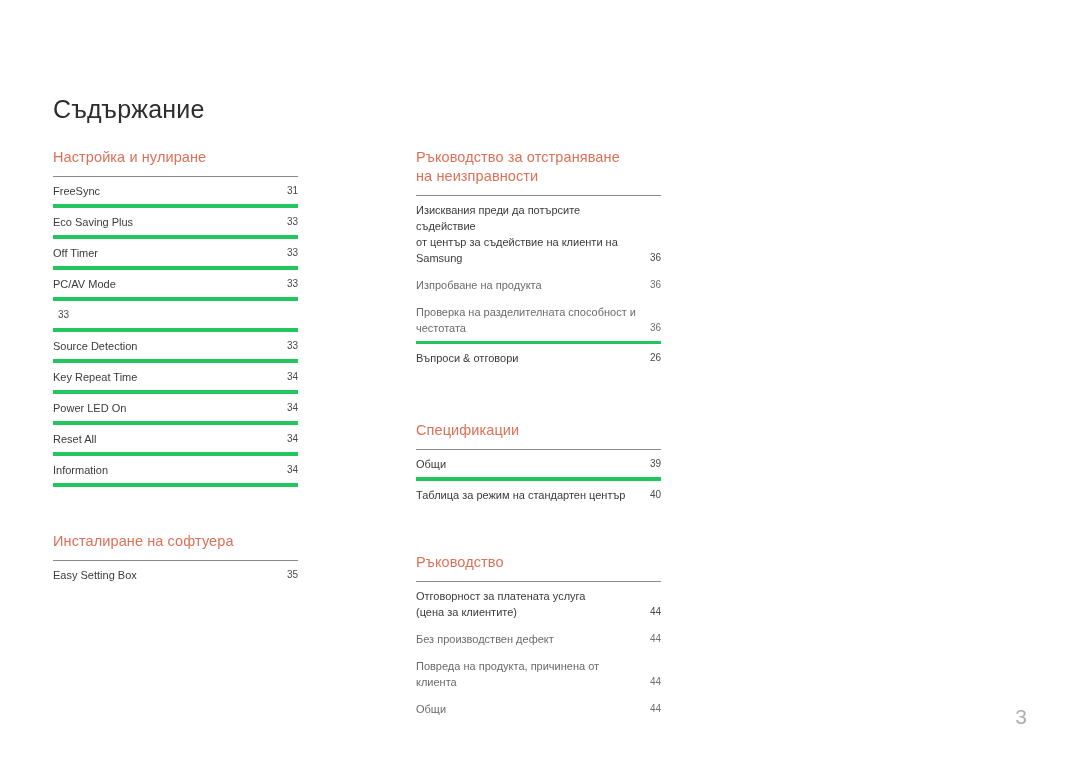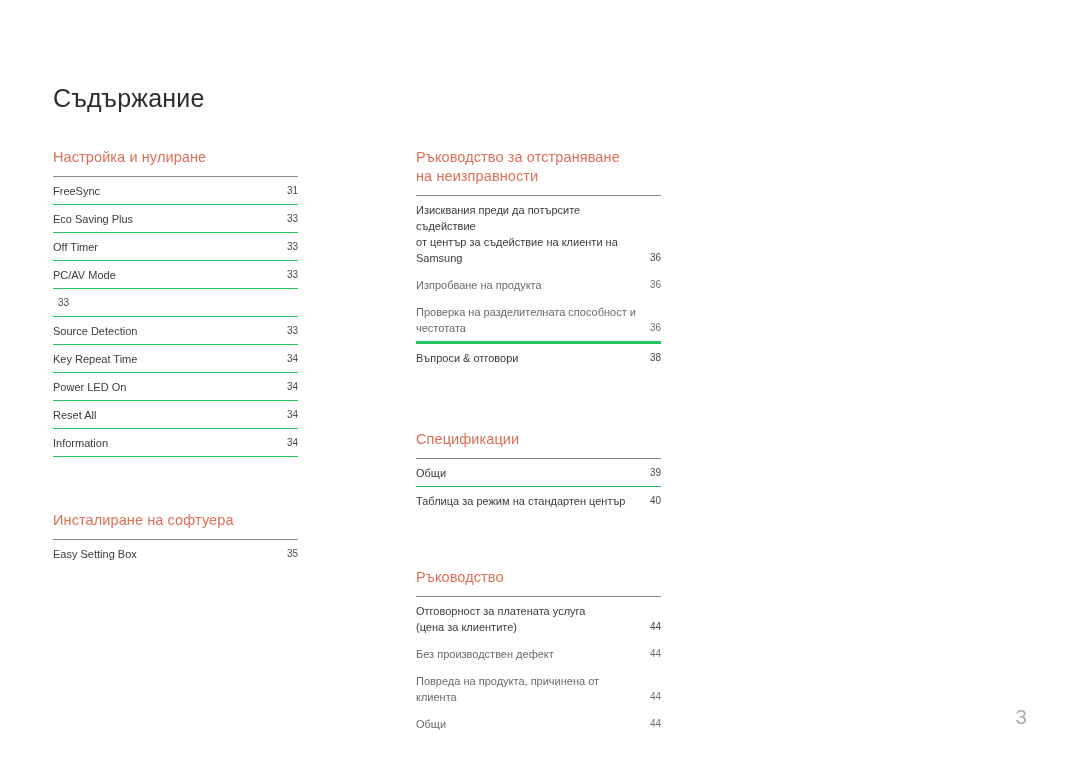--- a/index.html
+++ b/index.html
@@ -17,36 +17,36 @@
 
   .page {
     position: absolute;
     inset: 0;
     background: #ffffff;
   }
 
   .page-title {
     position: absolute;
     left: 53px;
-    top: 83px;
+    top: 94px;
     font-size: 25px;
     font-weight: 400;
     color: #2d2d2d;
     letter-spacing: 0.2px;
     line-height: 1.2;
   }
 
   .col {
     position: absolute;
     top: 148px;
   }
   .col-left  { left: 53px;  width: 245px; }
   .col-right { left: 416px; width: 245px; }
 
-  .section { margin-bottom: 13px; }
+  .section { margin-bottom: 4px; }
 
   .section-heading {
     color: #dd7058;
     font-size: 14.5px;
     font-weight: 400;
     line-height: 19px;
     letter-spacing: 0.1px;
     margin: 0 0 9px 0;
   }
 
@@ -57,21 +57,21 @@
   .toc-list {
     list-style: none;
     margin: 0;
     padding: 0;
   }
 
   .toc-row {
     display: flex;
     align-items: flex-start;
     justify-content: space-between;
-    border-bottom: 1px solid #22c55e;
+    border-bottom: 4px solid #22c55e;
     padding: 6px 0 5px 0;
     min-height: 13px;
   }
   .toc-row.no-rule { border-bottom: none; }
 
   .toc-label {
     font-size: 11px;
     color: #3b3b3b;
     line-height: 16px;
     flex: 1 1 auto;
@@ -216,21 +216,21 @@
             <span class="toc-label sub">Проверка на разделителната способност и</span>
             <span class="toc-page blank">0</span>
           </div>
           <div class="gline">
             <span class="toc-label sub">честотата</span>
             <span class="toc-page sub">36</span>
           </div>
         </li>
         <li class="toc-row no-rule">
           <span class="toc-label">Въпроси &amp; отговори</span>
-          <span class="toc-page">38</span>
+          <span class="toc-page">26</span>
         </li>
       </ul>
     </div>
 
     <div class="spacer-lg"></div>
 
     <div class="section">
       <div class="section-heading">Спецификации</div>
       <ul class="toc-list rule-top">
         <li class="toc-row">

